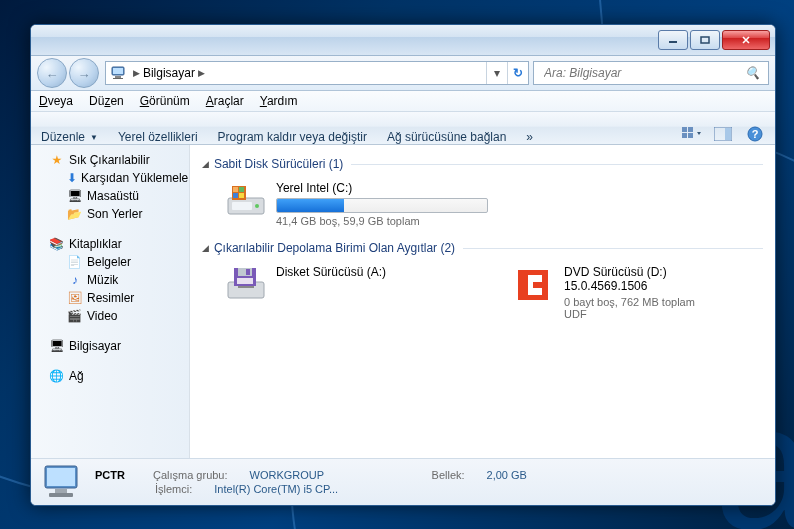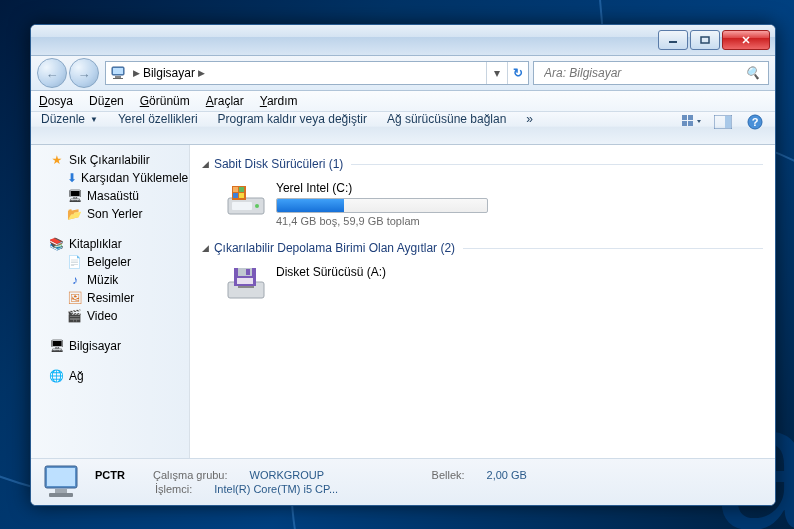--- a/index.html
+++ b/index.html
@@ -12,21 +12,21 @@
 .nav-arrow{width:28px;height:28px;border-radius:50%;background:radial-gradient(circle at 30% 30%,#f0f8ff,#a8c8e8 60%,#7098c0);border:1px solid #6088b0;display:flex;align-items:center;justify-content:center;margin-right:2px;color:#3a5a7a;font-size:13px;cursor:pointer;opacity:0.7}
 .addr{flex:1;height:22px;border:1px solid #98b0c8;background:#fff;display:flex;align-items:center;margin:0 4px;font-size:12px}
 .addr-icon{width:16px;height:16px;margin:0 4px;display:flex;align-items:center;justify-content:center}
 .addr-sep{color:#555;margin:0 3px;font-size:9px}
 .addr-btn{width:20px;height:22px;border-left:1px solid #c8d4e0;display:flex;align-items:center;justify-content:center;color:#555;cursor:pointer}
 .searchbox{width:218px;height:22px;border:1px solid #98b0c8;background:#fff;display:flex;align-items:center;padding:0 8px;color:#888;font-style:italic;font-size:12px;position:relative}
 .searchbox input{border:none;outline:none;flex:1;font-family:inherit;font-size:12px;font-style:italic;color:#888;background:transparent}
 .menubar{height:20px;background:linear-gradient(#fafcfe,#eff5fb);display:flex;align-items:center;padding:0 8px;border-bottom:1px solid #d0dce8;font-size:12px}
 .menu-item{margin-right:16px;cursor:pointer}
 .menu-item u{text-decoration:underline}
-.toolbar{height:32px;background:linear-gradient(#f6f9fd,#e8f0f8 45%,#dde8f3 46%,#ecf3fa);display:flex;align-items:flex-start;padding:0 10px;border-bottom:1px solid #b8c8d8;font-size:12px;color:#1a3a5a}
+.toolbar{height:32px;background:linear-gradient(#f6f9fd,#e8f0f8 45%,#dde8f3 46%,#ecf3fa);display:flex;align-items:flex-end;padding:0 10px;border-bottom:1px solid #b8c8d8;font-size:12px;color:#1a3a5a}
 .tool-item{margin-right:20px;display:flex;align-items:center;cursor:pointer}
 .tool-item .arrow{margin-left:5px;font-size:8px}
 .tool-right{margin-left:auto;display:flex;align-items:center;gap:12px}
 .tool-icon{width:20px;height:20px;display:flex;align-items:center;justify-content:center;cursor:pointer}
 .content{flex:1;display:flex;overflow:hidden}
 .sidebar{width:158px;background:linear-gradient(to right,#f4f8fc,#e8f0f8);border-right:1px solid #d8e0e8;padding:6px 0;overflow:hidden}
 .side-group{margin-bottom:12px}
 .side-head{display:flex;align-items:center;padding:1px 6px 1px 18px;font-size:12px;cursor:pointer;white-space:nowrap}
 .side-item{display:flex;align-items:center;padding:1px 6px 1px 36px;font-size:12px;cursor:pointer;white-space:nowrap}
 .side-ico{width:16px;height:16px;margin-right:4px;display:inline-flex;align-items:center;justify-content:center;font-size:12px}
@@ -97,21 +97,21 @@
    <div class="addr-btn">▾</div>
    <div class="addr-btn" style="color:#2a7ad8;font-weight:bold">↻</div>
   </div>
   <div class="searchbox">
    <input placeholder="Ara: Bilgisayar" style="">
    <span style="color:#4a7ab8">🔍</span>
   </div>
  </div>
 
  <div class="menubar">
-  <span class="menu-item"><u>D</u><span>osya</span></span>
+  <span class="menu-item"><u>D</u><span>veya</span></span>
   <span class="menu-item">Dü<u>z</u>en</span>
   <span class="menu-item"><u>G</u>örünüm</span>
   <span class="menu-item"><u>A</u>raçlar</span>
   <span class="menu-item"><u>Y</u>ardım</span>
  </div>
 
  <div class="toolbar">
   <div class="tool-item">
         <span>Düzenle</span>
         <span class="arrow">▼</span>
@@ -242,20 +242,35 @@
                 <rect x="14" y="20" width="16" height="2" fill="#888"></rect>
                 <rect x="10" y="2" width="22" height="18" fill="#7a5ab8"></rect>
                 <rect x="14" y="2" width="14" height="8" fill="#c0c8d0"></rect>
                 <rect x="22" y="3" width="4" height="6" fill="#7a5ab8"></rect>
                 <rect x="13" y="12" width="16" height="6" fill="#e8e0f0"></rect>
               </svg>
             </div>
      <div class="drive-info">
               <div class="drive-name">Disket Sürücüsü (A:)</div>
             </div>
+    </div>
+    <div class="drive-item">
+     <div class="drive-ico">
+              <svg width="44" height="38">
+                <rect x="6" y="4" width="30" height="30" fill="#e84020"></rect>
+                <rect x="16" y="9" width="5" height="20" fill="#fff"></rect>
+                <rect x="21" y="9" width="9" height="7" fill="#fff"></rect>
+                <rect x="21" y="22" width="9" height="7" fill="#fff"></rect>
+              </svg>
+            </div>
+     <div class="drive-info">
+      <div class="drive-name">DVD Sürücüsü (D:) 15.0.4569.1506</div>
+      <div class="drive-txt">0 bayt boş, 762 MB toplam</div>
+      <div class="drive-txt">UDF</div>
+     </div>
     </div>
    </div>
   </div>
  </div>
 
  <div class="statusbar">
   <div class="status-ico"><svg width="44" height="36">
           <rect x="4" y="2" width="32" height="22" rx="2" fill="#5a90c8" stroke="#3a6090"></rect>
           <rect x="6" y="4" width="28" height="18" fill="#bde0ff"></rect>
           <rect x="14" y="25" width="12" height="4" fill="#a0a8b0"></rect>

